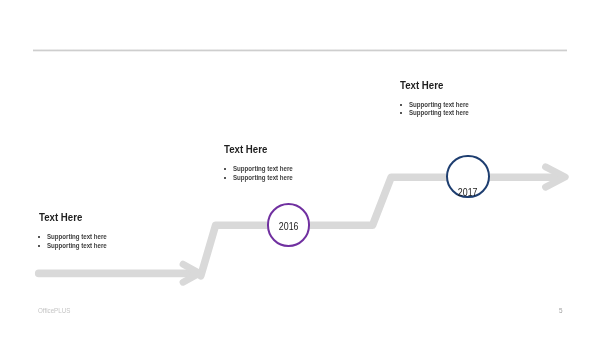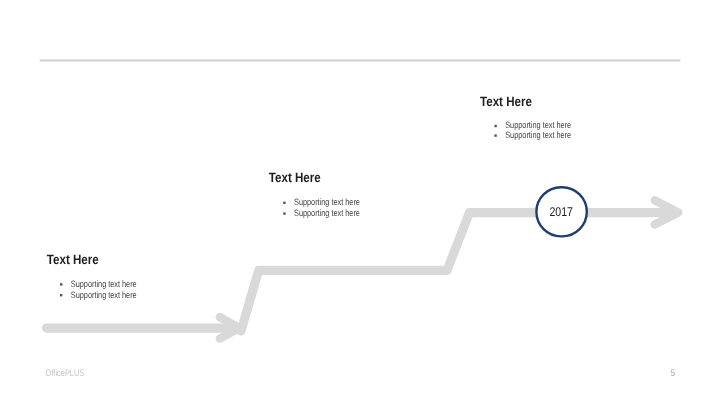--- a/index.html
+++ b/index.html
@@ -9,40 +9,40 @@
   .top-rule{position:absolute;left:32.8px;top:49px;width:534px;height:3px;--rule-color:#C6C6C6;
             background:linear-gradient(to bottom,
               rgba(255,255,255,0) 0%,
               color-mix(in srgb, var(--rule-color) 56%, transparent) 25%,
               color-mix(in srgb, var(--rule-color) 92%, transparent) 55%,
               rgba(255,255,255,0) 95%);}
   #timeline{position:absolute;left:0;top:0;}
   .block{position:absolute;}
   .block .head{font-weight:bold;color:#1f1f1f;font-size:11.3px;line-height:11.3px;
                transform:scaleX(0.855);transform-origin:0 0;white-space:nowrap;}
-  .block ul{list-style:none;margin:12px;padding:0;margin-top:9.6px;}
+  .block ul{list-style:none;margin:0;padding:0;margin-top:9.6px;font-weight:bold;}
   .block li{font-size:7.7px;color:#3f3f3f;position:relative;line-height:8.8px;
             white-space:nowrap;padding-left:8.5px;}
   .block li .txt{display:inline-block;transform:scaleX(0.80);transform-origin:0 50%;letter-spacing:-0.03px;}
   .block li .bul{position:absolute;left:-0.5px;top:2.9px;width:1.8px;height:2.0px;background:#565656;}
   .yr{position:absolute;display:flex;align-items:center;justify-content:center;
       border-radius:50%;background:#fff;font-size:10.5px;color:#1d1d1d;line-height:1;}
   .yr > span{display:inline-block;transform:scaleX(0.84) translateY(0.6px);transform-origin:center;}
   .footer-left{position:absolute;left:37.7px;top:307.4px;font-size:8px;line-height:8px;color:#c4c4c4;
                transform:scaleX(0.775);transform-origin:0 0;white-space:nowrap;}
   .footer-right{position:absolute;left:558.8px;top:307.2px;font-size:8px;line-height:8px;color:#9e9e9e;
                 transform:scaleX(0.8);transform-origin:0 0;white-space:nowrap;}
 
   #b1{left:38.6px;top:212px;}
   #b2{left:224.3px;top:144.4px;}
   #b3{left:400.3px;top:79.8px;}
 
   #y1{left:84.8px;top:250.1px;width:39.4px;height:39.4px;border:2.2px solid #1E3E70;}
   #y2{left:266.8px;top:203.4px;width:39.4px;height:39.4px;border:2.2px solid #7030A0;}
-  #y3{left:446.3px;top:154.9px;width:39.4px;height:39.4px;border:2.2px solid #1E3E70;}
+  #y3{left:446.3px;top:154.9px;width:39.4px;height:39.4px;border:2.2px solid #1E3E70;align-items:flex-end;}
 </style>
 </head>
 <body>
 
 <div class="slide">
   <div class="top-rule" style="--rule-color: #C6C6C6;"></div>
 
   <svg id="timeline" width="600" height="337" viewBox="0 0 600 337">
     <g fill="none" stroke="#D9D9D9" stroke-width="7.6" stroke-linecap="round" stroke-linejoin="round" style="stroke: rgb(217, 217, 217);">
       <path d="M38.7 273.4 L193 273.4 M200.8 275.8 L215.6 225.3 L372.5 225.3 L391.2 177.2 L556 177.2"></path>
@@ -68,19 +68,22 @@
   </div>
 
   <div class="block" id="b3">
     <div class="head">Text Here</div>
     <ul>
       <li><span class="bul"></span><span class="txt">Supporting text here</span></li>
       <li><span class="bul"></span><span class="txt">Supporting text here</span></li>
     </ul>
   </div>
 
+  <div class="yr" id="y2" style="border-color: rgb(112, 48, 160);">
+      <span>2016</span>
+    </div>
   <div class="yr" id="y3" style="border-color: rgb(30, 62, 112);">
       <span>2017</span>
     </div>
 
   <div class="footer-left">OfficePLUS</div>
   <div class="footer-right">5</div>
 </div>
 
 </body></html>

